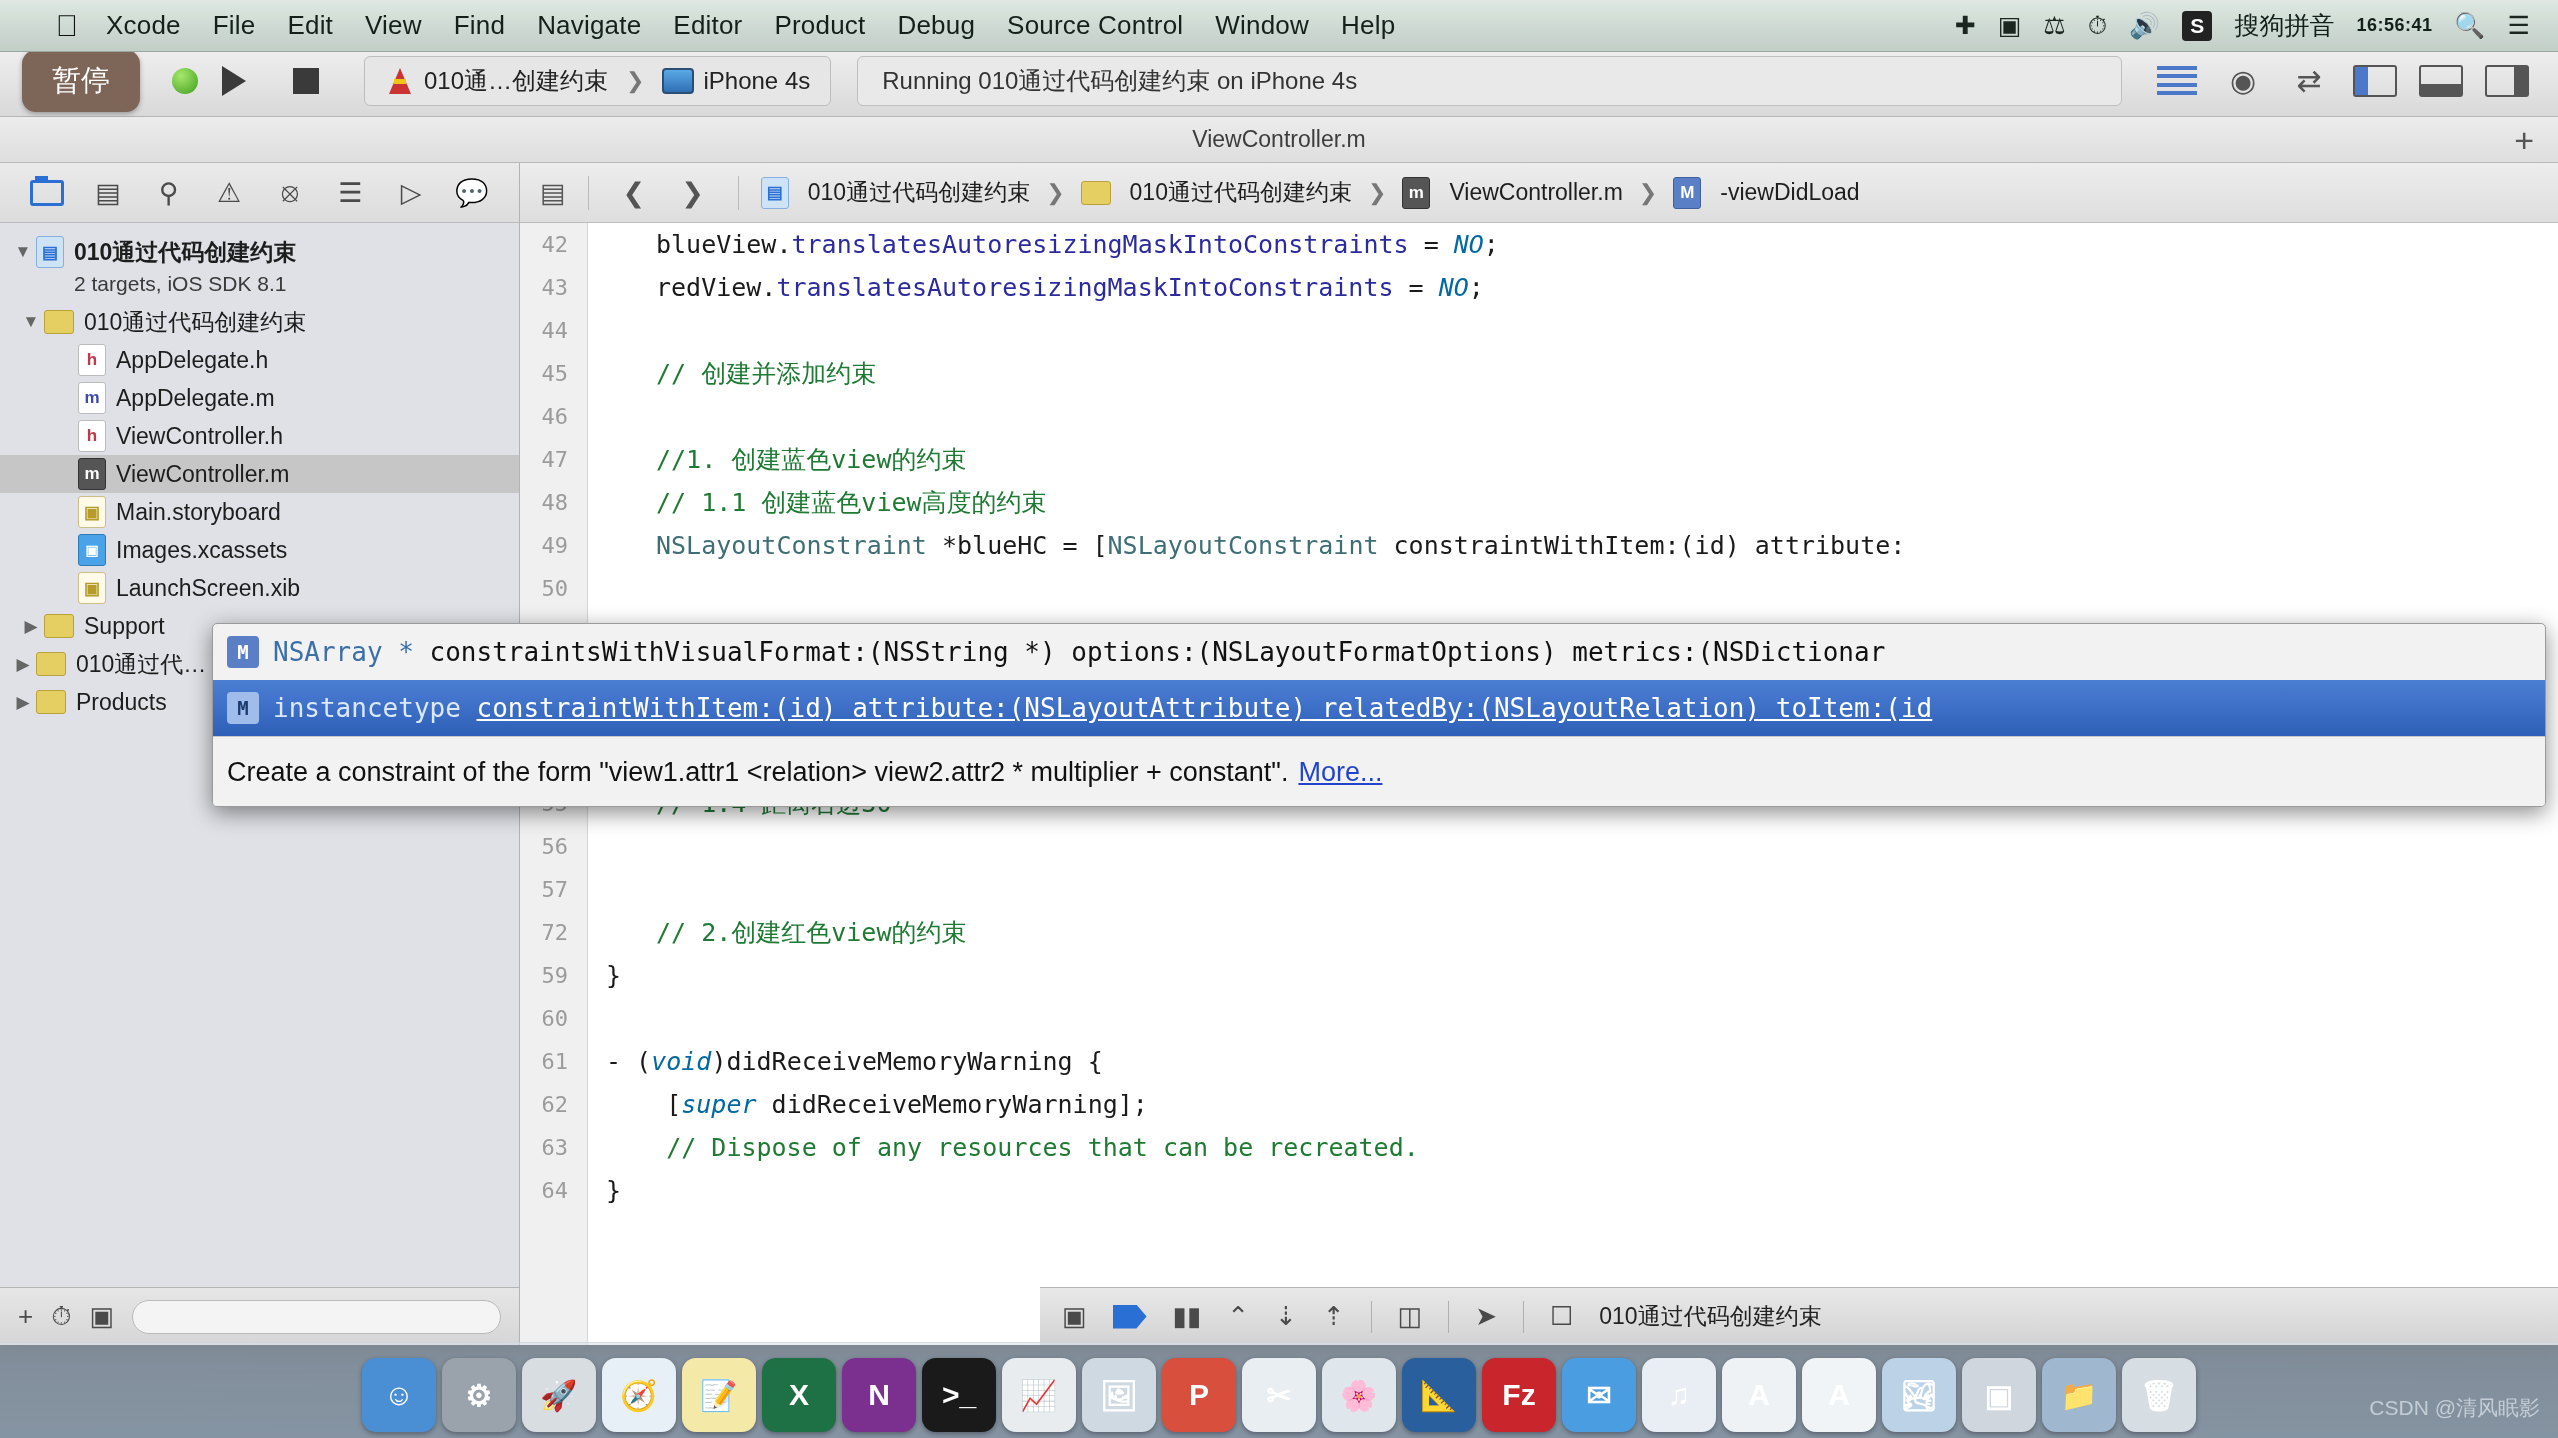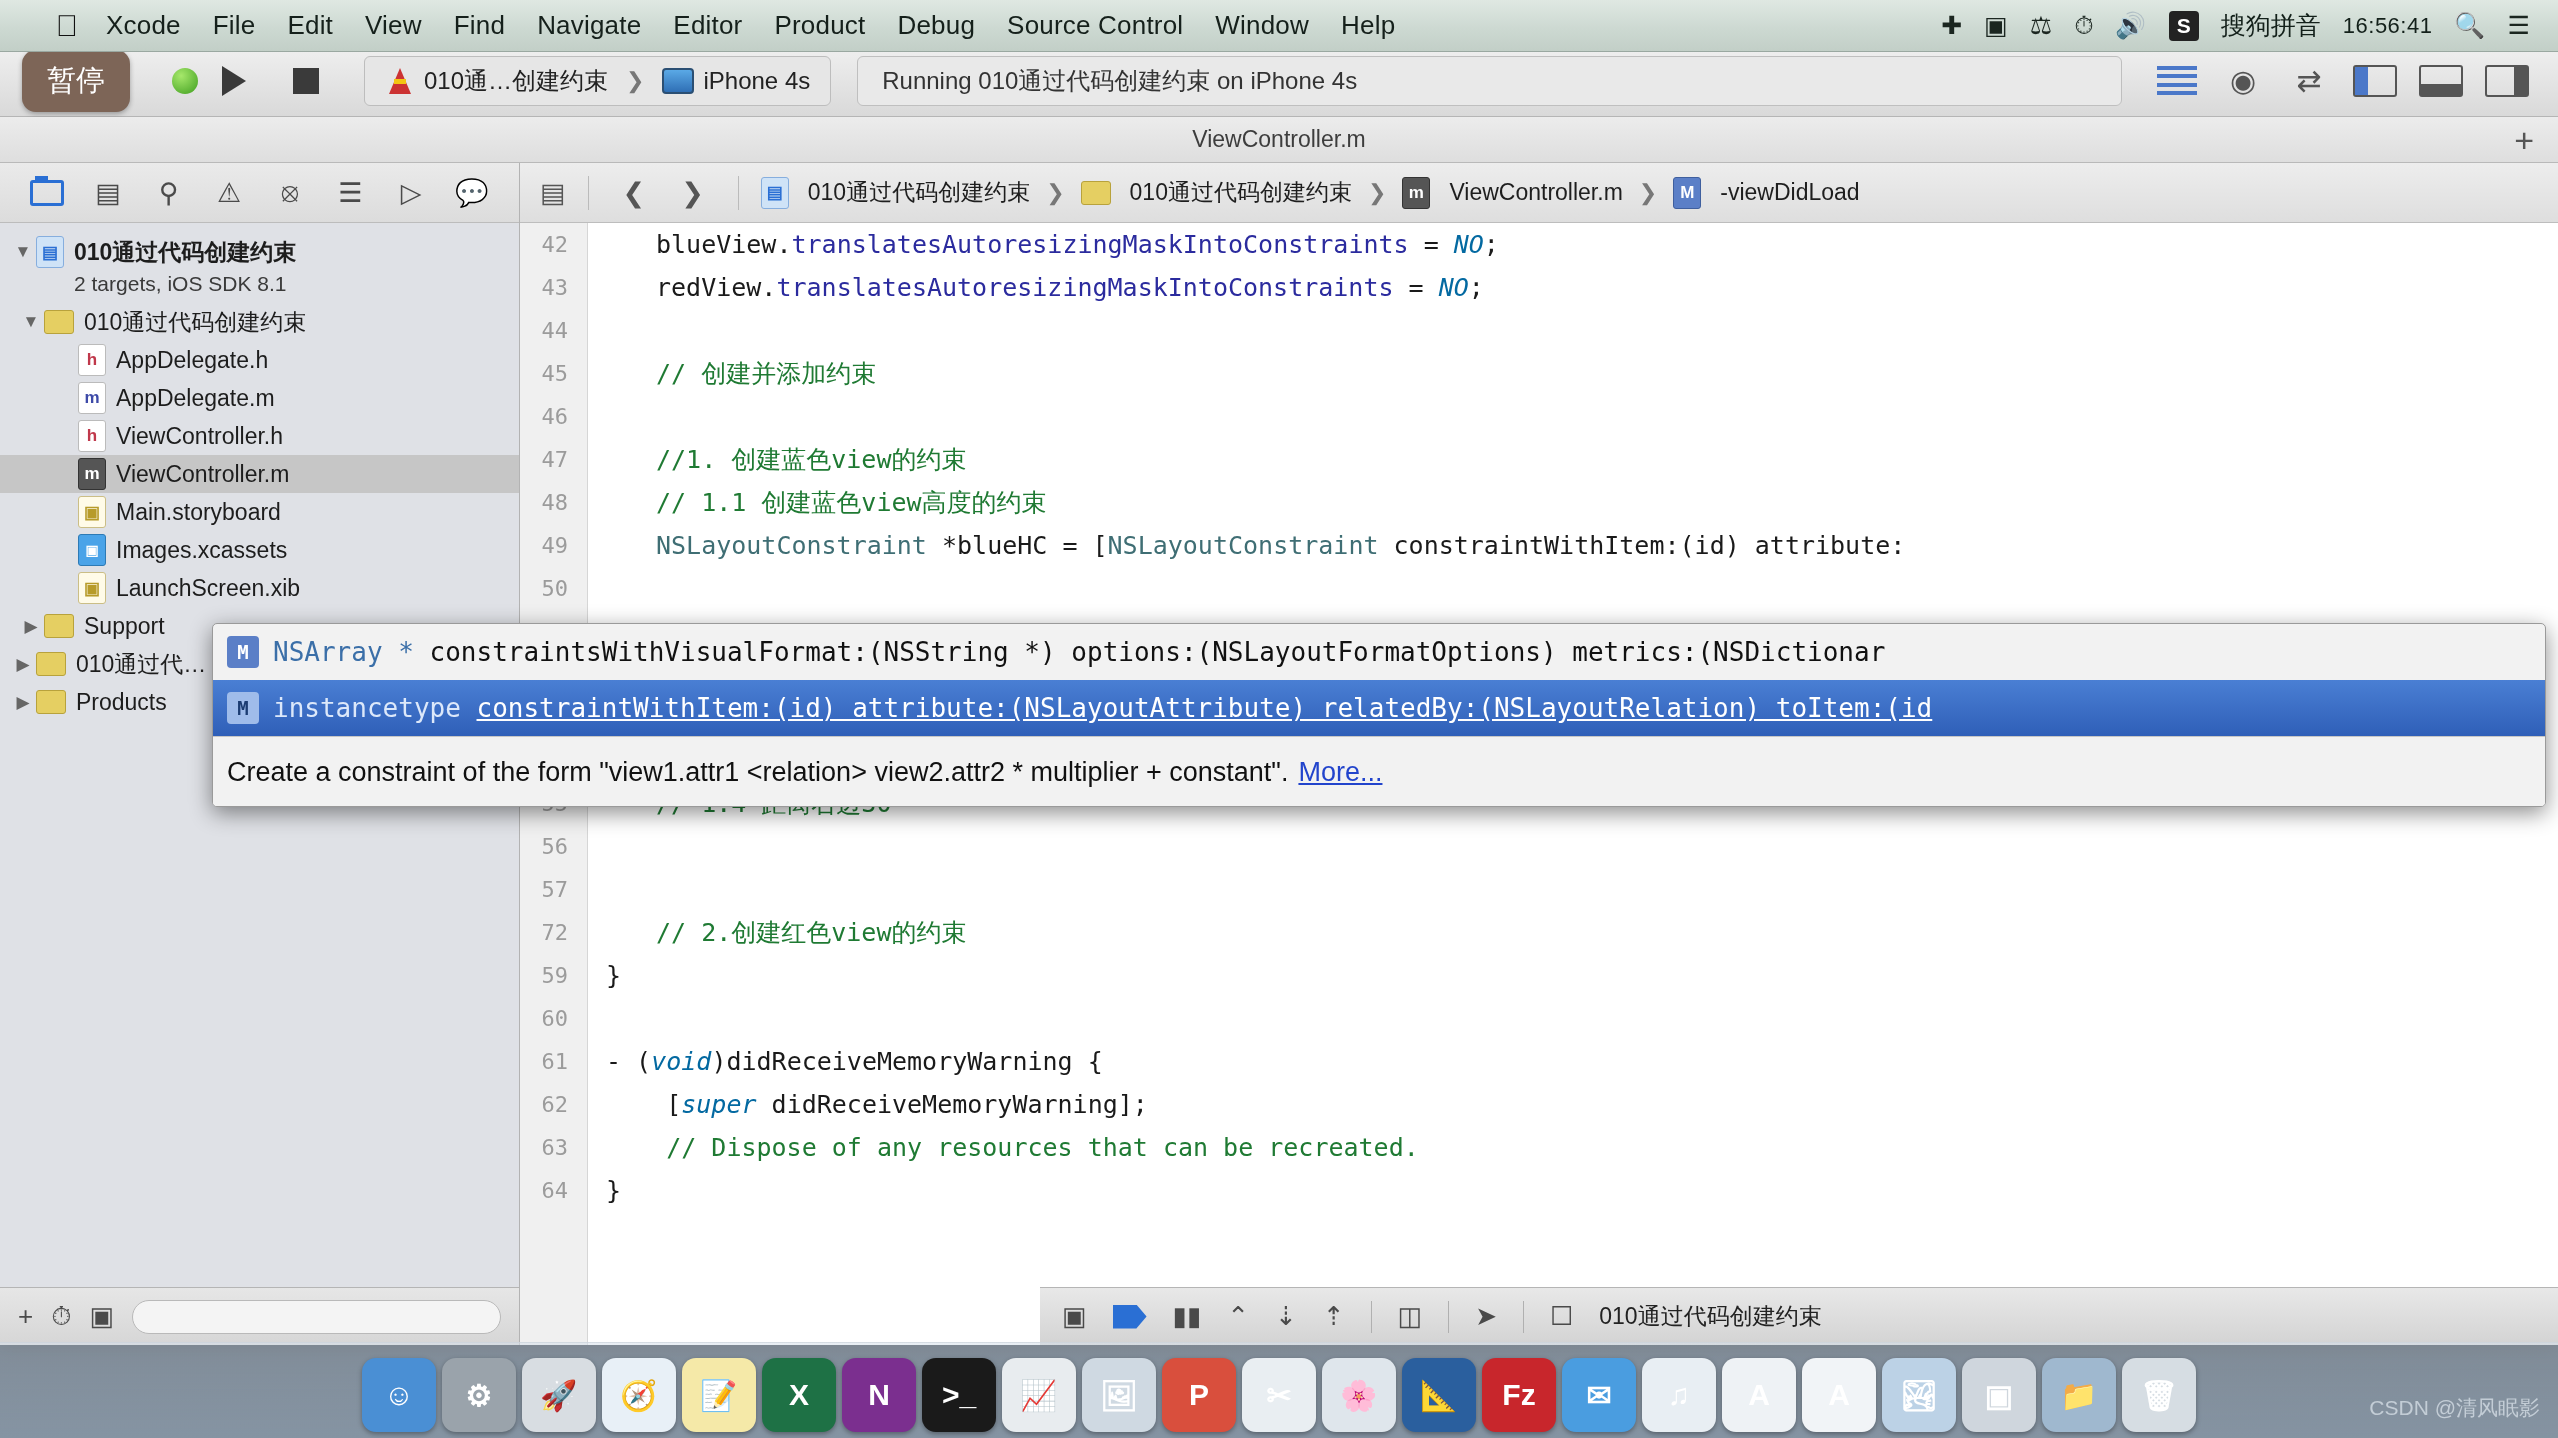--- a/index.html
+++ b/index.html
@@ -16,33 +16,33 @@
     position:absolute; top:0; left:0; width:2558px; height:52px;
     background:linear-gradient(180deg,#dfe8e2 0%, #cdd9d2 55%, #c2cfc7 100%);
     display:flex; align-items:center; border-bottom:1px solid #9aa8a1;
     z-index:60;
   }
   .menubar .apple{ width:46px; text-align:center; font-size:30px; line-height:1; color:#111; margin-left:44px;}
   .menu-item{ font-size:26px; color:#15201b; padding:0 16px; white-space:nowrap; letter-spacing:.2px;}
   .menu-item.bold{ font-weight:normal; }
   .menubar .right{ margin-left:auto; display:flex; align-items:center; padding-right:28px; gap:22px;}
   .mb-icon{ font-size:25px; color:#1b2620; display:inline-block; }
-  .mb-time{ font-size:22px; color:#13201a; letter-spacing:.5px;}
+  .mb-time{ font-size:18px; color:#13201a; letter-spacing:.5px;font-weight:bold;}
   .sogou-badge{ width:30px;height:30px;background:#222;color:#fff;border-radius:4px;
         font-size:21px;font-weight:bold;display:flex;align-items:center;justify-content:center;}
   .sogou-txt{ font-size:25px; color:#13201a; }
 
   
   .xwin{ position:absolute; left:0; top:45px; width:2558px; height:1300px;
          background:#d8d8d8; box-shadow:0 2px 18px rgba(0,0,0,.5); overflow:hidden;}
 
   .toolbar{ position:relative; height:72px; width:100%;
       background:linear-gradient(180deg,#f0f0f0 0%,#d9d9d9 100%);
       border-bottom:1px solid #b5b5b5; display:flex; align-items:center; padding:0 22px;}
-  .pause-pill{ position:absolute; left:22px; top:5px; width:108px;height:62px;
+  .pause-pill{ position:absolute; left:22px; top:5px; width:118px;height:62px;
       background:#7d6557; border-radius:14px; color:#fff; font-size:29px;
       display:flex; align-items:center; justify-content:center; box-shadow:0 2px 5px rgba(0,0,0,.3);}
   .greendot{ width:26px;height:26px;border-radius:50%;
      background:radial-gradient(circle at 35% 30%, #a6e86b, #3f9e1f); margin-left:150px;}
   .tb-btn{ width:72px; height:46px; display:flex; align-items:center; justify-content:center;}
   .play-tri{ width:0;height:0;border-left:24px solid #3a3a3a;border-top:15px solid transparent;border-bottom:15px solid transparent;}
   .stop-sq{ width:26px;height:26px;background:#3a3a3a;}
   .scheme-box{ display:flex;align-items:center; height:50px; margin-left:22px;
       background:#e6e6e6; border:1px solid #bdbdbd; border-radius:6px; padding:0 12px; gap:10px;}
   .scheme-seg{ display:flex;align-items:center;gap:9px; padding:0 8px; font-size:24px; color:#222; white-space:nowrap;}

